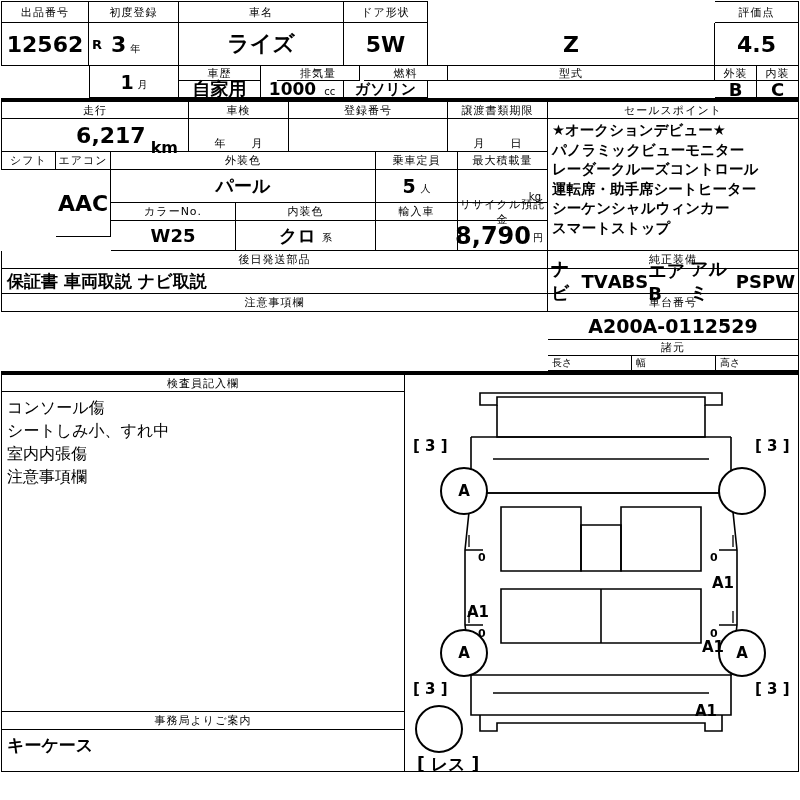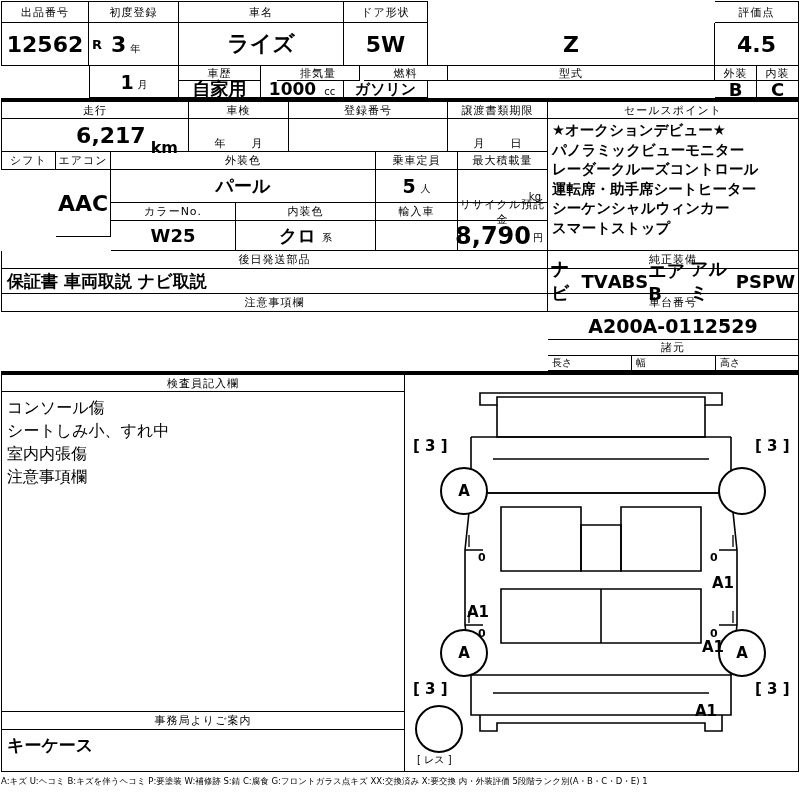--- a/index.html
+++ b/index.html
@@ -11,21 +11,21 @@
   .vl{font-size:22px;}
   .vm{font-size:18px;}
   .vs{font-size:15px;}
   .sp{font-size:14.5px;font-weight:bold;line-height:19.5px;padding-left:4px;}
   .note{font-size:16px;line-height:23px;padding-left:5px;}
   .foot{font-size:8.5px;letter-spacing:0px;}
   .unit{font-size:10px;font-weight:normal;}
   svg{display:block;}
   .wheel{position:absolute;border:2px solid #000;border-radius:50%;display:flex;align-items:center;justify-content:center;font-weight:bold;font-size:15px;background:#fff;}
   .mk{position:absolute;font-weight:bold;font-size:15px;}
-  .mksm{position:absolute;font-weight:normal;font-size:10px;}
+  .mksm{position:absolute;font-weight:bold;font-size:17px;}
 </style>
 </head>
 <body>
 
 <div class="sheet">
 
   <div class="bx lbl" style="left:1px;top:1px;width:88px;height:22px;">出品番号</div>
   <div class="bx val vl" style="left:1px;top:23px;width:88px;height:43px;border-top:none;">12562</div>
 
   <div class="bx lbl" style="left:89px;top:1px;width:90px;height:22px;border-left:none;">初度登録</div>
@@ -270,17 +270,14 @@
     <div class="mk" style="left:350px;top:305px;">[ 3 ]</div>
 
     <div class="mk" style="left:62px;top:228px;">A1</div>
     <div class="mk" style="left:307px;top:199px;">A1</div>
     <div class="mk" style="left:297px;top:263px;">A1</div>
     <div class="mk" style="left:290px;top:327px;">A1</div>
 
     <div class="mksm" style="left:12px;top:378px;">[ レス ]</div>
   </div>
 
-  <div style="position:absolute;left:1px;top:776px;width:798px;height:22px;">
-    <div class="foot">A:キズ  U:ヘコミ  B:キズを伴うヘコミ  P:要塗装  W:補修跡  S:錆  C:腐食  G:フロントガラス点キズ  XX:交換済み  X:要交換  内・外装評価  5段階ランク別(A・B・C・D・E) 1</div>
-  </div>
 
 </div>
 
 </body></html>

